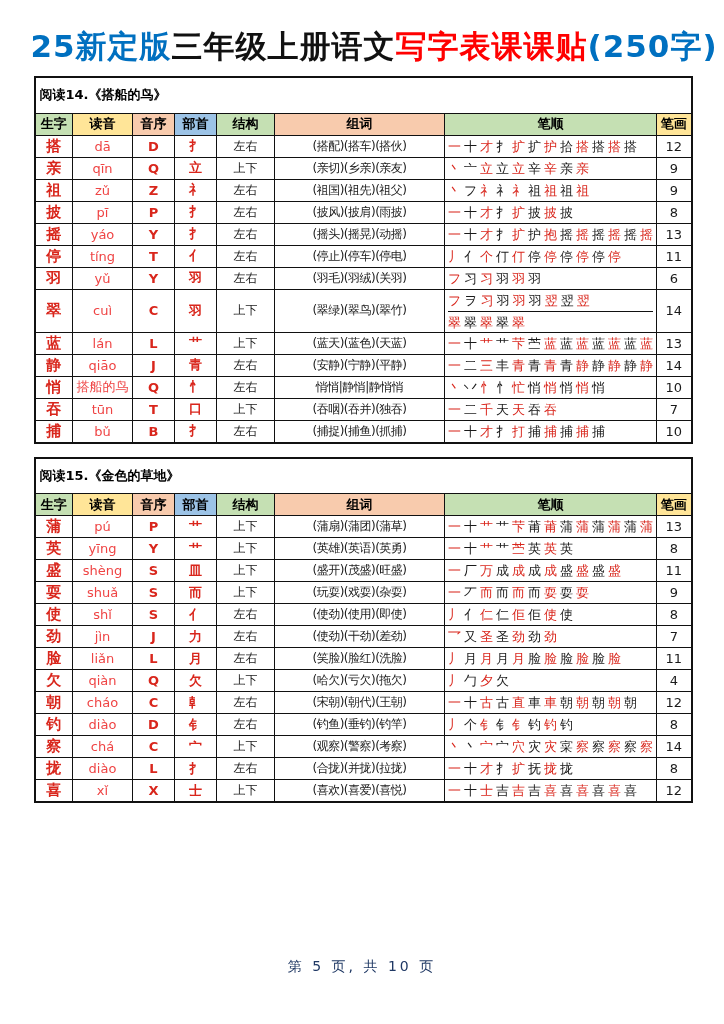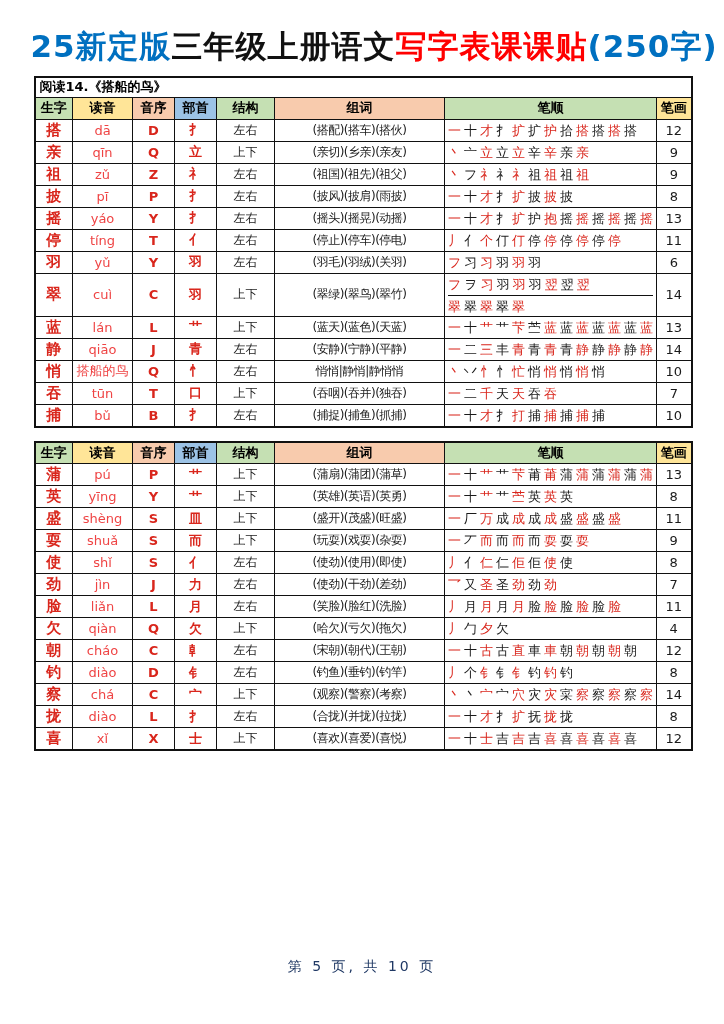--- a/index.html
+++ b/index.html
@@ -34,21 +34,21 @@
   td {
     border: 1px solid #111;
     height: 22px;
     padding: 0 1px;
     text-align: center;
     vertical-align: middle;
     overflow: hidden;
     white-space: nowrap;
   }
   td.cap {
-    height: 20px;
+    height: 36px;
     text-align: left;
     padding-left: 4px;
     font-size: 13px;
     font-weight: bold;
     background: #ffffff;
   }
   td.hd { font-weight: bold; font-size: 13px; }
   td.cell-char   { font-size: 15px; font-weight: bold; }
   td.cell-pinyin { font-size: 13px; color: #ef4444; }
   td.cell-initial{ font-size: 13px; font-weight: bold; }
@@ -271,20 +271,23 @@
           <col style="width: 60px;">
           <col style="width: 42px;">
           <col style="width: 42px;">
           <col style="width: 58px;">
           <col style="width: 170px;">
           <col style="width: 212px;">
           <col style="width: 35px;">
         </colgroup>
         <tbody>
           <tr>
+            <td colspan="8" class="cap">阅读15.《金色的草地》</td>
+          </tr>
+          <tr>
             <td class="hd" style="background: rgb(197, 224, 179);">生字</td>
             <td class="hd" style="background: rgb(255, 229, 152);">读音</td>
             <td class="hd" style="background: rgb(248, 203, 173);">音序</td>
             <td class="hd" style="background: rgb(156, 195, 230);">部首</td>
             <td class="hd" style="background: rgb(197, 224, 179);">结构</td>
             <td class="hd" style="background: rgb(248, 203, 173);">组词</td>
             <td class="hd" style="background: rgb(197, 224, 179);">笔顺</td>
             <td class="hd" style="background: rgb(255, 229, 152);">笔画</td>
           </tr>
           <tr>

